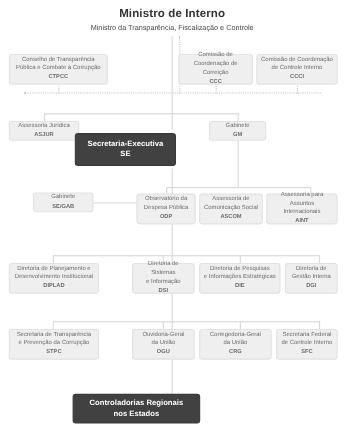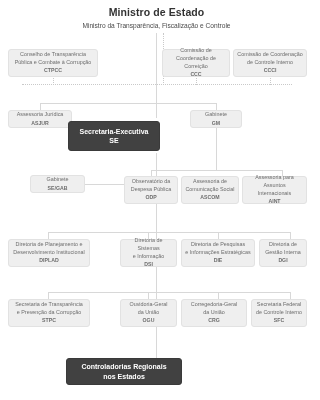--- a/index.html
+++ b/index.html
@@ -106,21 +106,21 @@
     height: 0;
     border-top: 1px dotted #c9c9c9;
   }
 </style>
 </head>
 <body>
 
 <div id="chart">
 
   <div class="header">
-    <div class="title">Ministro de Estado</div>
+    <div class="title">Ministro de Interno</div>
     <div class="subtitle">Ministro da Transparência, Fiscalização e Controle</div>
   </div>
 
   <div class="ln v" style="left:156px; top:33px; height:85px;"></div>
 
   <div class="dln h" style="left:22px; top:84px; width:270px;"></div>
 
   <div class="dln v" style="left:53px; top:78px; height:7px;"></div>
   <div class="dln v" style="left:196px; top:78px; height:7px;"></div>
   <div class="dln v" style="left:270px; top:78px; height:7px;"></div>

